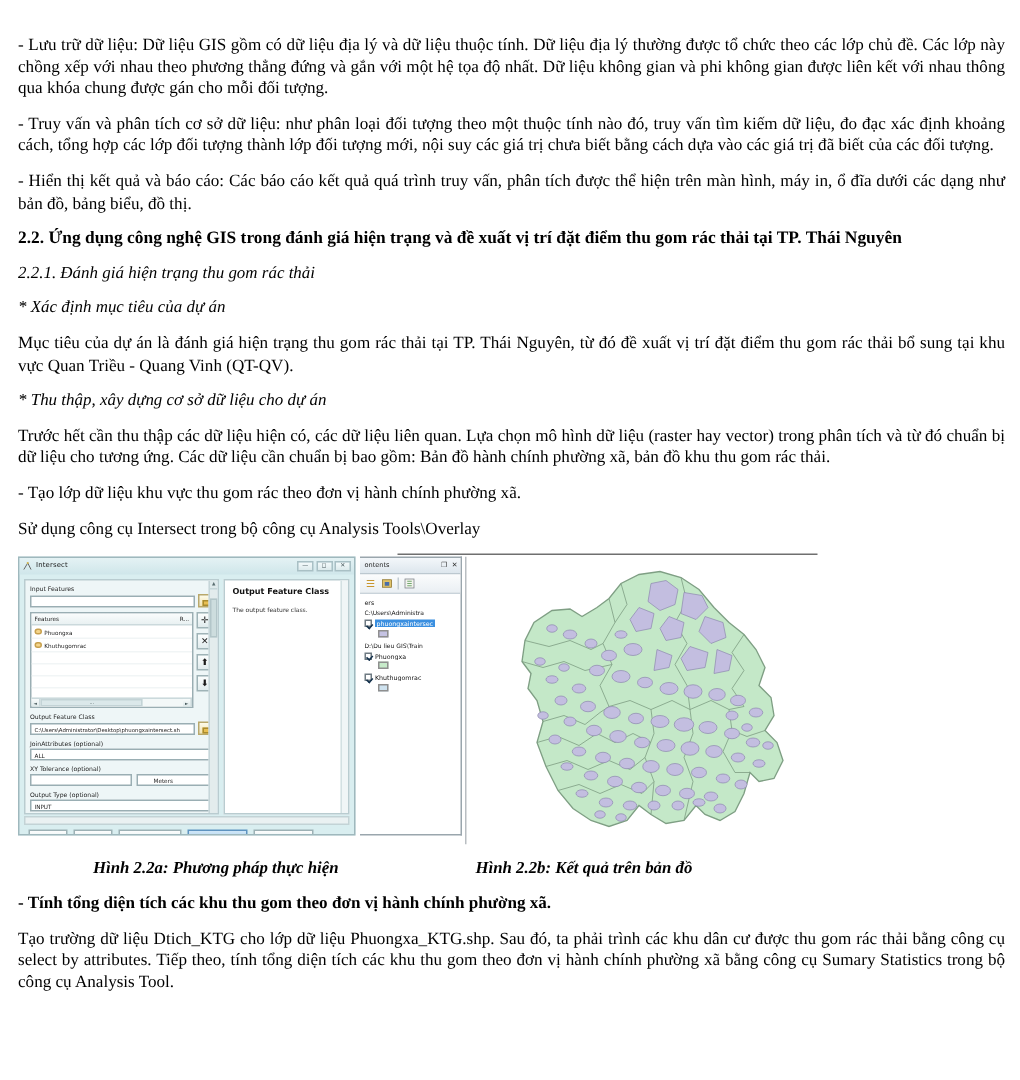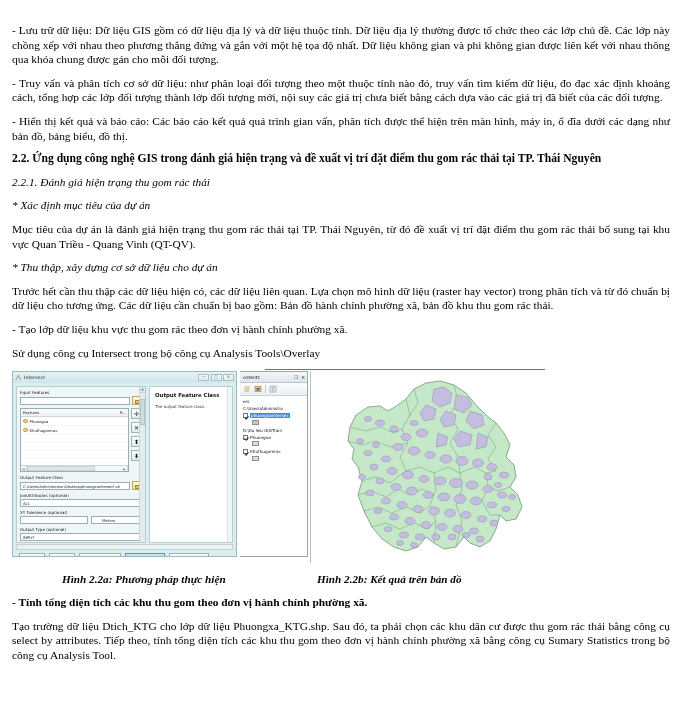--- a/index.html
+++ b/index.html
@@ -588,21 +588,21 @@
     font-weight: bold;
   }
 </style>
 </head>
 <body>
 
 <div class="page">
 
   <p class="body-text first-para">- Lưu trữ dữ liệu: Dữ liệu GIS gồm có dữ liệu địa lý và dữ liệu thuộc tính. Dữ liệu địa lý thường được tổ chức theo các lớp chủ đề. Các lớp này chồng xếp với nhau theo phương thẳng đứng và gắn với một hệ tọa độ nhất. Dữ liệu không gian và phi không gian được liên kết với nhau thông qua khóa chung được gán cho mỗi đối tượng.</p>
   <p class="body-text">- Truy vấn và phân tích cơ sở dữ liệu: như phân loại đối tượng theo một thuộc tính nào đó, truy vấn tìm kiếm dữ liệu, đo đạc xác định khoảng cách, tổng hợp các lớp đối tượng thành lớp đối tượng mới, nội suy các giá trị chưa biết bằng cách dựa vào các giá trị đã biết của các đối tượng.</p>
-  <p class="body-text">- Hiển thị kết quả và báo cáo: Các báo cáo kết quả quá trình gian vấn, phân tích được thể hiện trên màn hình, máy in, ổ đĩa dưới các dạng như bản đồ, bảng biểu, đồ thị.</p>
+  <p class="body-text">- Hiển thị kết quả và báo cáo: Các báo cáo kết quả quá trình truy vấn, phân tích được thể hiện trên màn hình, máy in, ổ đĩa dưới các dạng như bản đồ, bảng biểu, đồ thị.</p>
 
   <h2 class="section-heading">2.2. Ứng dụng công nghệ GIS trong đánh giá hiện trạng và đề xuất vị trí đặt điểm thu gom rác thải tại TP. Thái Nguyên</h2>
   <h3 class="sub-heading">2.2.1. Đánh giá hiện trạng thu gom rác thải</h3>
   <p class="star-heading">* Xác định mục tiêu của dự án</p>
   <p class="body-text">Mục tiêu của dự án là đánh giá hiện trạng thu gom rác thải tại TP. Thái Nguyên, từ đó đề xuất vị trí đặt điểm thu gom rác thải bổ sung tại khu vực Quan Triều - Quang Vinh (QT-QV).</p>
   <p class="star-heading">* Thu thập, xây dựng cơ sở dữ liệu cho dự án</p>
   <p class="body-text">Trước hết cần thu thập các dữ liệu hiện có, các dữ liệu liên quan. Lựa chọn mô hình dữ liệu (raster hay vector) trong phân tích và từ đó chuẩn bị dữ liệu cho tương ứng. Các dữ liệu cần chuẩn bị bao gồm: Bản đồ hành chính phường xã, bản đồ khu thu gom rác thải.</p>
   <p class="body-text">- Tạo lớp dữ liệu khu vực thu gom rác theo đơn vị hành chính phường xã.</p>
   <p class="body-text">Sử dụng công cụ Intersect trong bộ công cụ Analysis Tools\Overlay</p>
 
@@ -864,15 +864,15 @@
       </div>
     </div>
   </div>
 
   <div class="caption-row">
     <span class="caption caption-a">Hình 2.2a: Phương pháp thực hiện</span>
     <span class="caption caption-b">Hình 2.2b: Kết quả trên bản đồ</span>
   </div>
 
   <p class="body-text after-figure">- Tính tổng diện tích các khu thu gom theo đơn vị hành chính phường xã.</p>
-  <p class="body-text">Tạo trường dữ liệu Dtich_KTG cho lớp dữ liệu Phuongxa_KTG.shp. Sau đó, ta phải chọn các khu dân cư được thu gom rác thải bằng công cụ select by attributes. Tiếp theo, tính tổng diện tích các khu thu gom theo đơn vị hành chính phường xã bằng công cụ Sumary Statistics trong bộ công cụ Analysis Tool.</p>
+  <p class="body-text">Tạo trường dữ liệu Dtich_KTG cho lớp dữ liệu Phuongxa_KTG.shp. Sau đó, ta phải trình các khu dân cư được thu gom rác thải bằng công cụ select by attributes. Tiếp theo, tính tổng diện tích các khu thu gom theo đơn vị hành chính phường xã bằng công cụ Sumary Statistics trong bộ công cụ Analysis Tool.</p>
 
 </div>
 
 </body></html>

